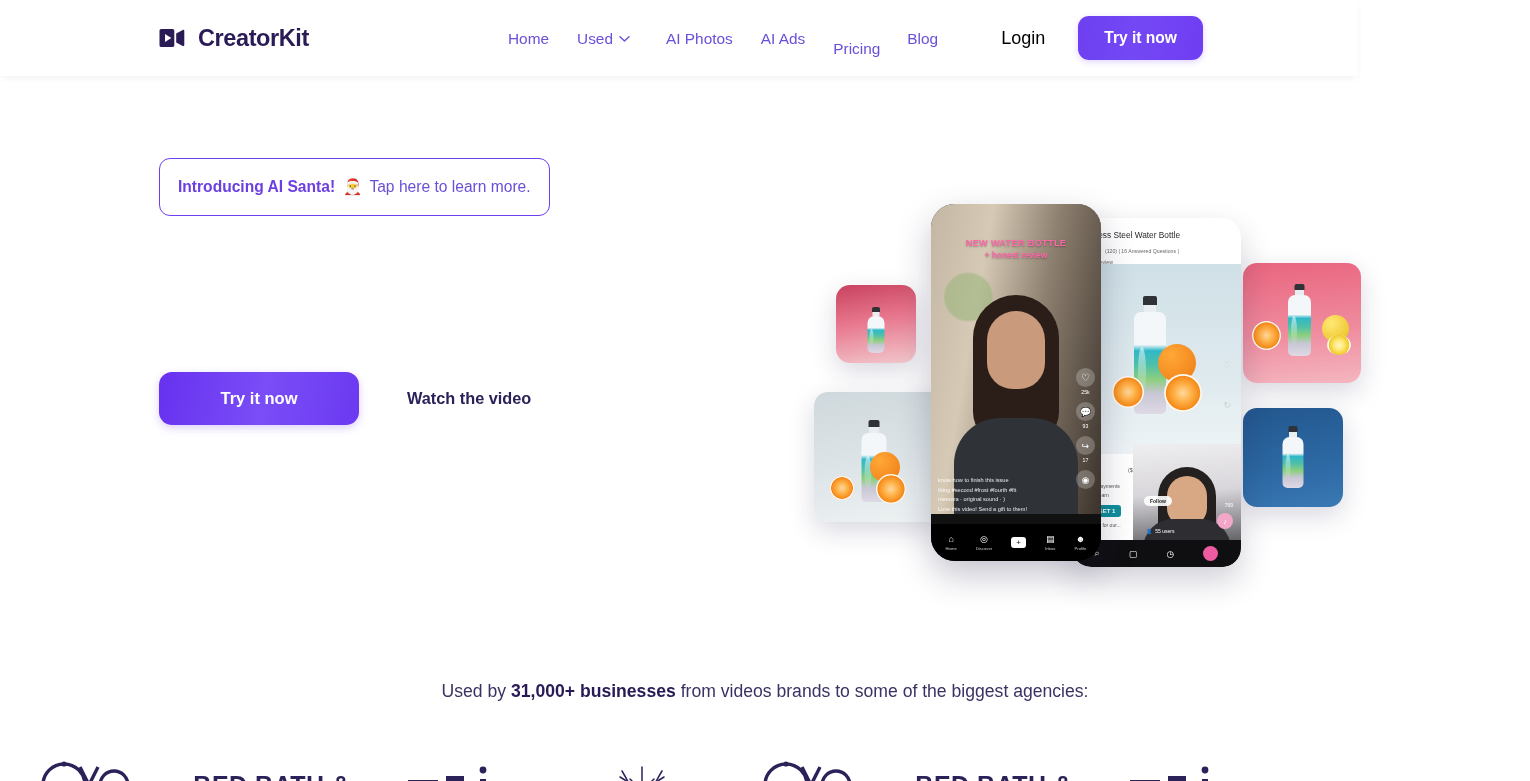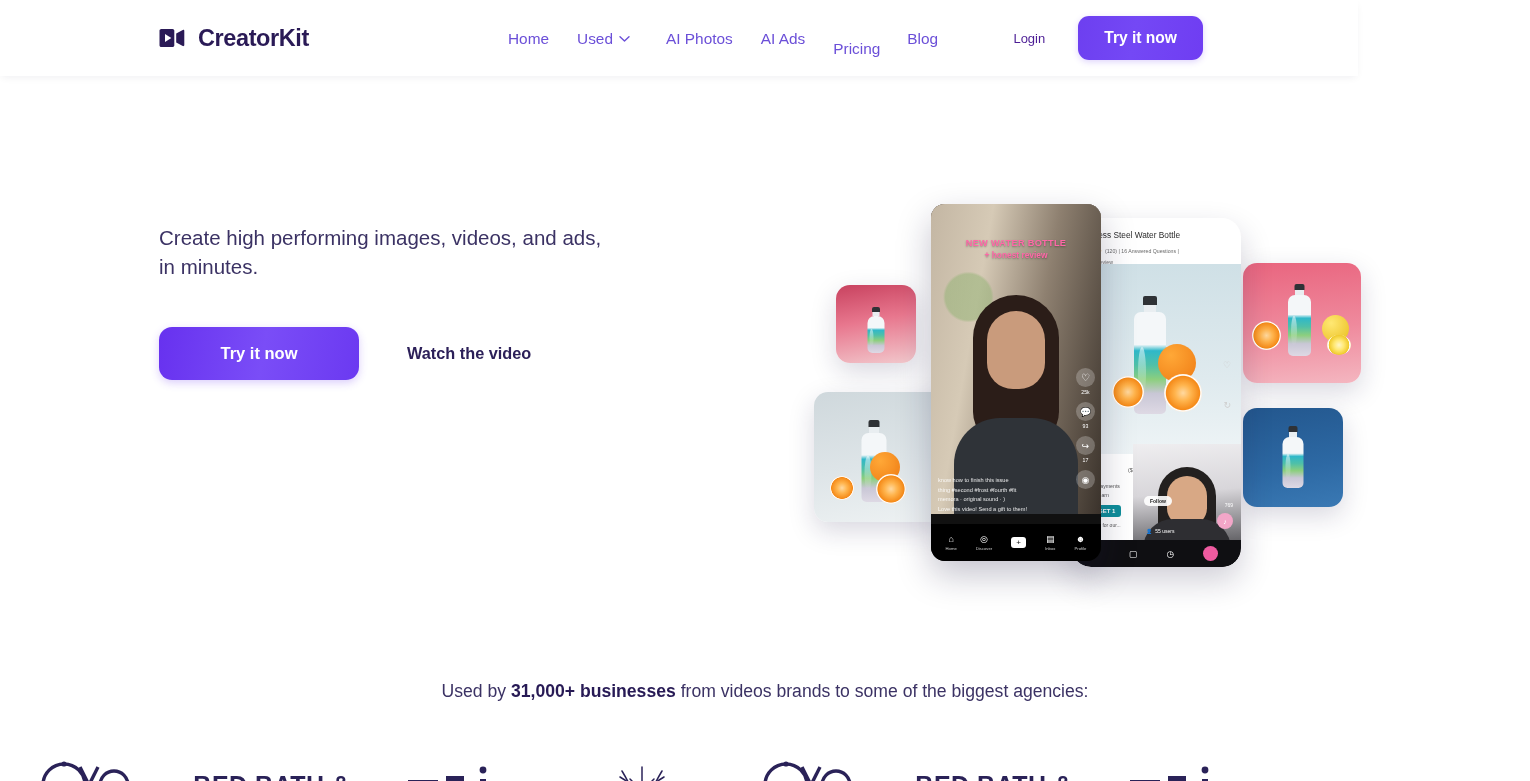--- a/index.html
+++ b/index.html
@@ -55,21 +55,21 @@
   .nav-gap-4 { margin-right: 28px; }
   .nav-gap-5 { margin-right: 27px; margin-top: 21px; }
   .chev { display: block; width: 11px; height: 7px; margin-top: 2px; }
 
   .header-right {
     position: absolute; right: 155px; top: 50%;
     transform: translateY(-50%);
     display: flex; align-items: center; gap: 0;
   }
   .login-link {
-    font-size: 13px; color: #4c1d95; text-decoration: none;
+    font-size: 18px; color: #000000; text-decoration: none;
     margin-right: 33px; white-space: nowrap; cursor: pointer;
   }
   .btn-primary {
     display: inline-flex; align-items: center; justify-content: center;
     background: linear-gradient(100deg, #6d3ff0 0%, #7448f5 45%, #6f3df2 100%);
     color: #ffffff; font-size: 15.6px; font-weight: 700;
     border: none; border-radius: 11px;
     padding: 0 26px; height: 44px;
     white-space: nowrap; cursor: pointer;
     box-shadow: 0 2px 6px rgba(109,63,240,0.22);
@@ -194,21 +194,21 @@
   .orange-slice {
     background: radial-gradient(circle at 50% 50%, #ffd9a0 0%, #ffb44d 30%, #f58a18 62%, #ffffff 66%, #f58a18 100%);
   }
   .lemon-wedge {
     background: radial-gradient(circle at 50% 50%, #fff6c6 0%, #ffe873 32%, #efc92a 64%, #ffffff 68%, #e9bd1d 100%);
   }
 
   
   .phone-video {
     left: 131px; top: 14px; width: 170px; height: 357px;
-    background: #111; border-radius: 14px;
+    background: #111; border-radius: 24px;
     box-shadow: 0 14px 34px rgba(25,20,60,0.25);
   }
   .pv-photo {
     position: absolute; left: 0; top: 0; width: 100%; height: 310px;
     background: linear-gradient(170deg,#9d8f7e 0%, #b3a390 25%, #6d5f52 60%, #2a2520 100%);
     overflow: hidden;
   }
   .pv-room {
     position: absolute; inset: 0;
     background:
@@ -376,29 +376,30 @@
     </nav>
 
     <div class="header-right">
       <a class="login-link" href="#">Login</a>
       <button class="btn-primary">Try it now</button>
     </div>
   </div>
 
   <div class="hero-left">
 
+    <div class="announce">
+      <span class="announce-bold">Introducing AI Santa!</span>
+      <span class="announce-emoji">🎅</span>
+      <span class="announce-rest">Tap here to learn more.</span>
+    </div>
 
     <h1 class="headline">
       <br>
     </h1>
 
-    <p class="subhead">
-      <span>Create high performing images, videos, and ads,</span><br>
-      <span>in minutes.</span>
-    </p>
 
     <div class="cta-row">
       <button class="btn-hero">Try it now</button>
       <a class="link-video" href="#">Watch the video</a>
     </div>
   </div>
 
   <div class="collage">
 
     <div class="card shadow thumb-pink">

